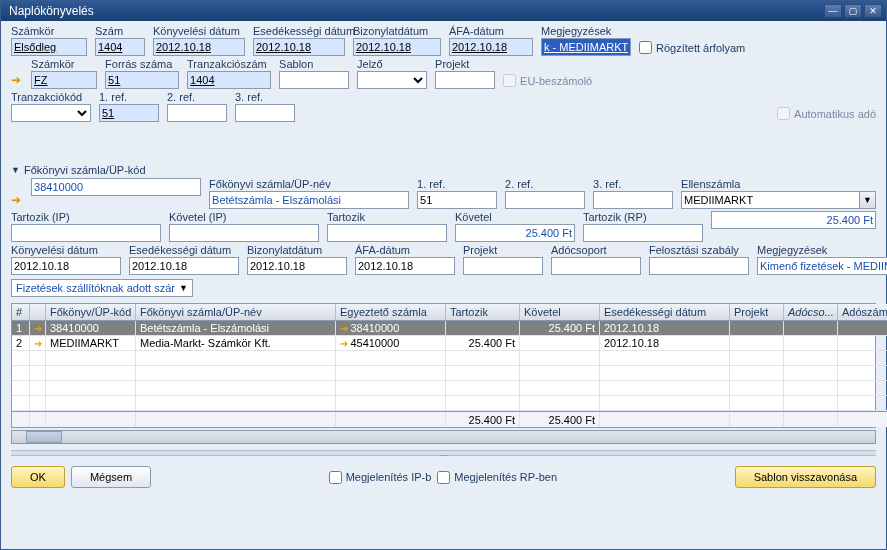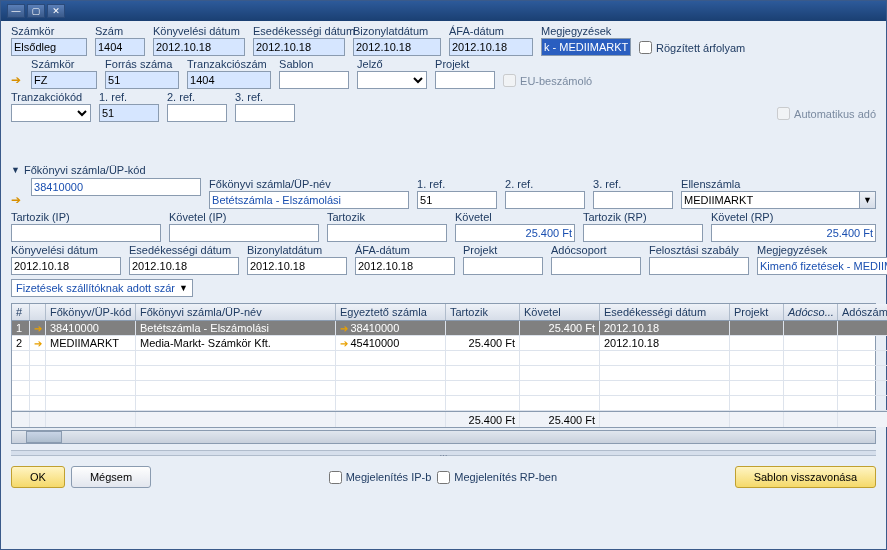--- a/index.html
+++ b/index.html
@@ -5,21 +5,21 @@
 * { box-sizing: border-box; margin: 0; padding: 0; }
 body { font-family: Tahoma, Arial, sans-serif; font-size: 11px; background: #e8eef6; width: 887px; height: 550px; overflow: hidden; }
 .window { width: 887px; height: 550px; background: #e8eef6; border: 1px solid #3a5a8a; }
 .titlebar { background: linear-gradient(#2d5a9a, #1a3f72); color: #fff; height: 20px; display: flex; align-items: center; padding: 0 4px; }
 .titlebar .title { flex: 1; font-size: 12px; padding-left: 4px; }
 .titlebar .winbtn { width: 18px; height: 14px; background: linear-gradient(#5a7fb8, #3a5a8a); border: 1px solid #2a4a7a; margin-left: 2px; display: flex; align-items: center; justify-content: center; color: #fff; font-size: 9px; cursor: pointer; }
 .content { padding: 4px 10px; background: #e8eef6; }
 .row { display: flex; gap: 8px; margin-bottom: 2px; align-items: flex-end; }
 .field { display: flex; flex-direction: column; }
 .field label { color: #1f3b62; font-size: 11px; margin-bottom: 1px; white-space: nowrap; }
-.field input, .field select { height: 18px; border: 1px solid #8a9bb0; background: #fff; font-size: 11px; padding: 0 2px; }
+.field input, .field select { height: 18px; border: 1px solid #8a9bb0; background: #fff; font-size: 11px; padding: 0 2px; text-decoration: underline; }
 .field input.hl { background: #d6e6ff; }
 .field input.sel { background: #2a5ec0; color: #fff; }
 .chk { display: flex; align-items: center; gap: 4px; color: #1f3b62; }
 .chk input { width: 13px; height: 13px; }
 .arrow-ind { color: #d89000; font-size: 12px; margin-right: 2px; align-self: flex-end; padding-bottom: 2px; }
 .section-gap { height: 40px; }
 .section-head { display: flex; align-items: center; gap: 4px; color: #1f3b62; font-size: 11px; margin-bottom: 2px; }
 .tri { font-size: 9px; }
 .wide-row { display: flex; gap: 8px; margin-bottom: 2px; }
 .wide-row .cell { display: flex; flex-direction: column; }
@@ -58,20 +58,21 @@
 .c-ado { width: 54px; font-style: italic; }
 .c-adz { width: 54px; }
 .tbwrap { display:flex; }
 .dropdown-link { border:1px solid #8a9bb0; background:#fff; padding:0 4px; height:18px; display:inline-flex; align-items:center; gap:4px; }
 </style>
 </head>
 <body>
 
 <div class="window">
   <div class="titlebar">
+    <span class="title">Naplókönyvelés</span>
     <div class="winbtn">—</div>
     <div class="winbtn">▢</div>
     <div class="winbtn">✕</div>
   </div>
 
   <div class="content">
 
     <div class="row">
       <div class="field" style="width:76px">
           <label>Számkör</label>
@@ -215,21 +216,20 @@
         </div>
       <div class="cell" style="width:120px">
           <label>Követel</label>
           <input class="hl blue-val" value="25.400 Ft" style="">
         </div>
       <div class="cell" style="width:120px">
           <label>Tartozik (RP)</label>
           <input style="">
         </div>
       <div class="cell" style="flex:1">
-          <label>Követel (RP)</label>
           <input class="hl blue-val" value="25.400 Ft" style="">
         </div>
     </div>
 
     <div class="wide-row">
       <div class="cell" style="width:110px">
           <label>Könyvelési dátum</label>
           <input class="hl" value="2012.10.18" style="">
         </div>
       <div class="cell" style="width:110px">

